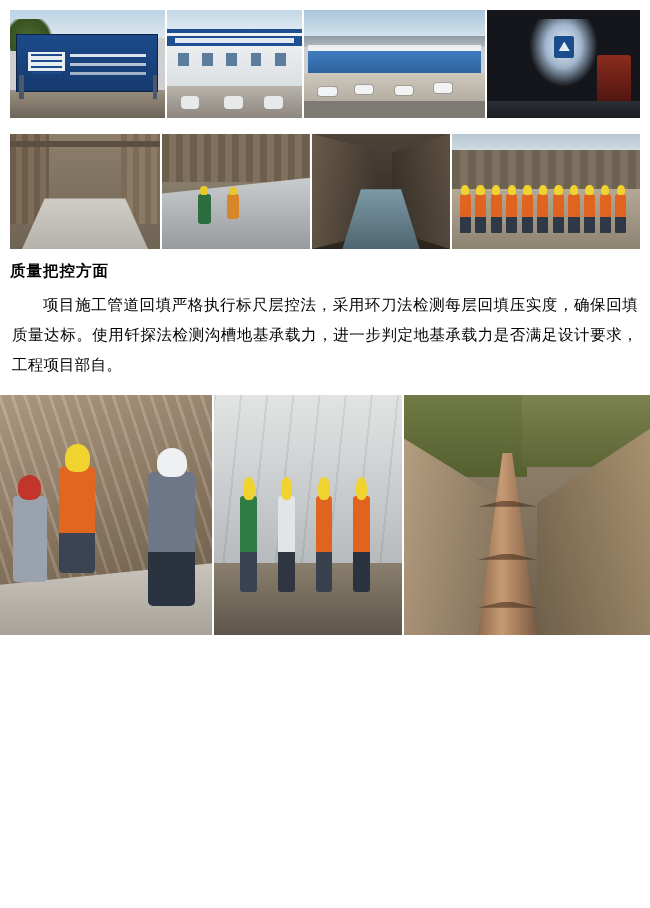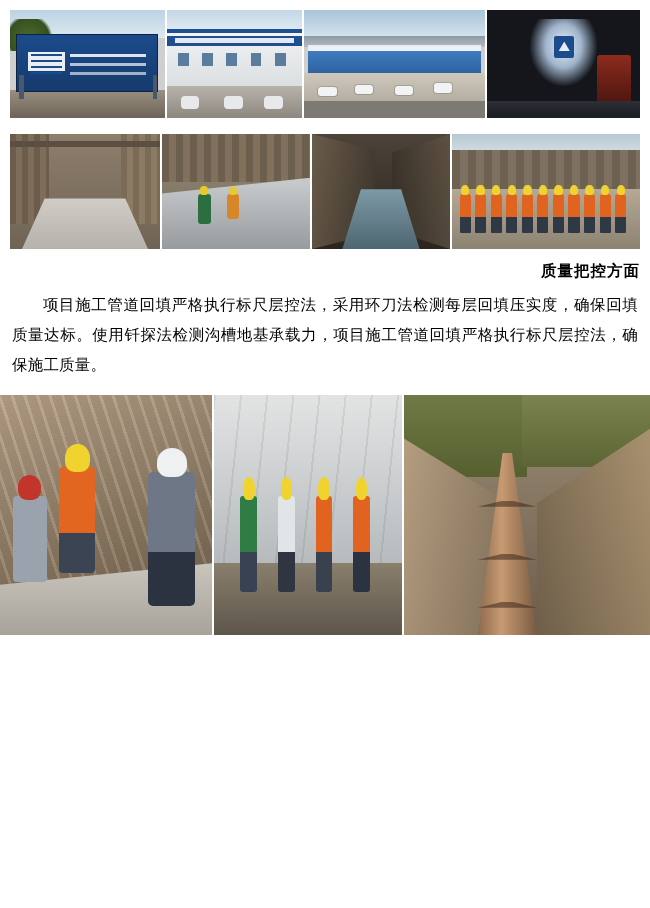--- a/index.html
+++ b/index.html
@@ -43,21 +43,21 @@
   .para {
     font-size: 15.5px;
     line-height: 1.92;
     text-align: justify;
     text-justify: inter-ideograph;
     text-indent: 2em;
     margin: 8px 2px 0 2px;
     letter-spacing: 0.2px;
   }
   .section-title {
-    text-align: right;
+    text-align: left;
     font-size: 15.5px;
     font-weight: bold;
     margin: 12px 0 2px 0;
     letter-spacing: 1px;
   }
 
   
 
   
   .p1a-sky   { position:absolute; left:0; top:0; right:0; height:26%;
@@ -343,21 +343,21 @@
           <div class="p2d-p" style="left:72%"></div>
           <div class="p2d-p" style="left:81%"></div>
           <div class="p2d-p" style="left:90%"></div>
         </div>
       </div>
     </div>
   </div>
 
   <div class="section-title">质量把控方面</div>
 
-  <p class="para">项目施工管道回填严格执行标尺层控法，采用环刀法检测每层回填压实度，确保回填质量达标。使用钎探法检测沟槽地基承载力，项目施工管道回填严格执行标尺层控法，确保施工质量。</p>
+  <p class="para">项目施工管道回填严格执行标尺层控法，采用环刀法检测每层回填压实度，确保回填质量达标。使用钎探法检测沟槽地基承载力，进一步判定地基承载力是否满足设计要求，工程项目部自。</p>
 
   <div class="strip" style="height:240px; margin-top:16px; margin-left:-10px; margin-right:-10px; width:650px;">
     <div class="photo" style="flex:0 0 212px;">
       <div class="photo-inner">
         <div class="p3a-slope"></div>
         <div class="p3a-lines"></div>
         <div class="p3a-conc"></div>
         <div class="p3a-w1"></div>
         <div class="p3a-w2"></div>
         <div class="p3a-w3"></div>

